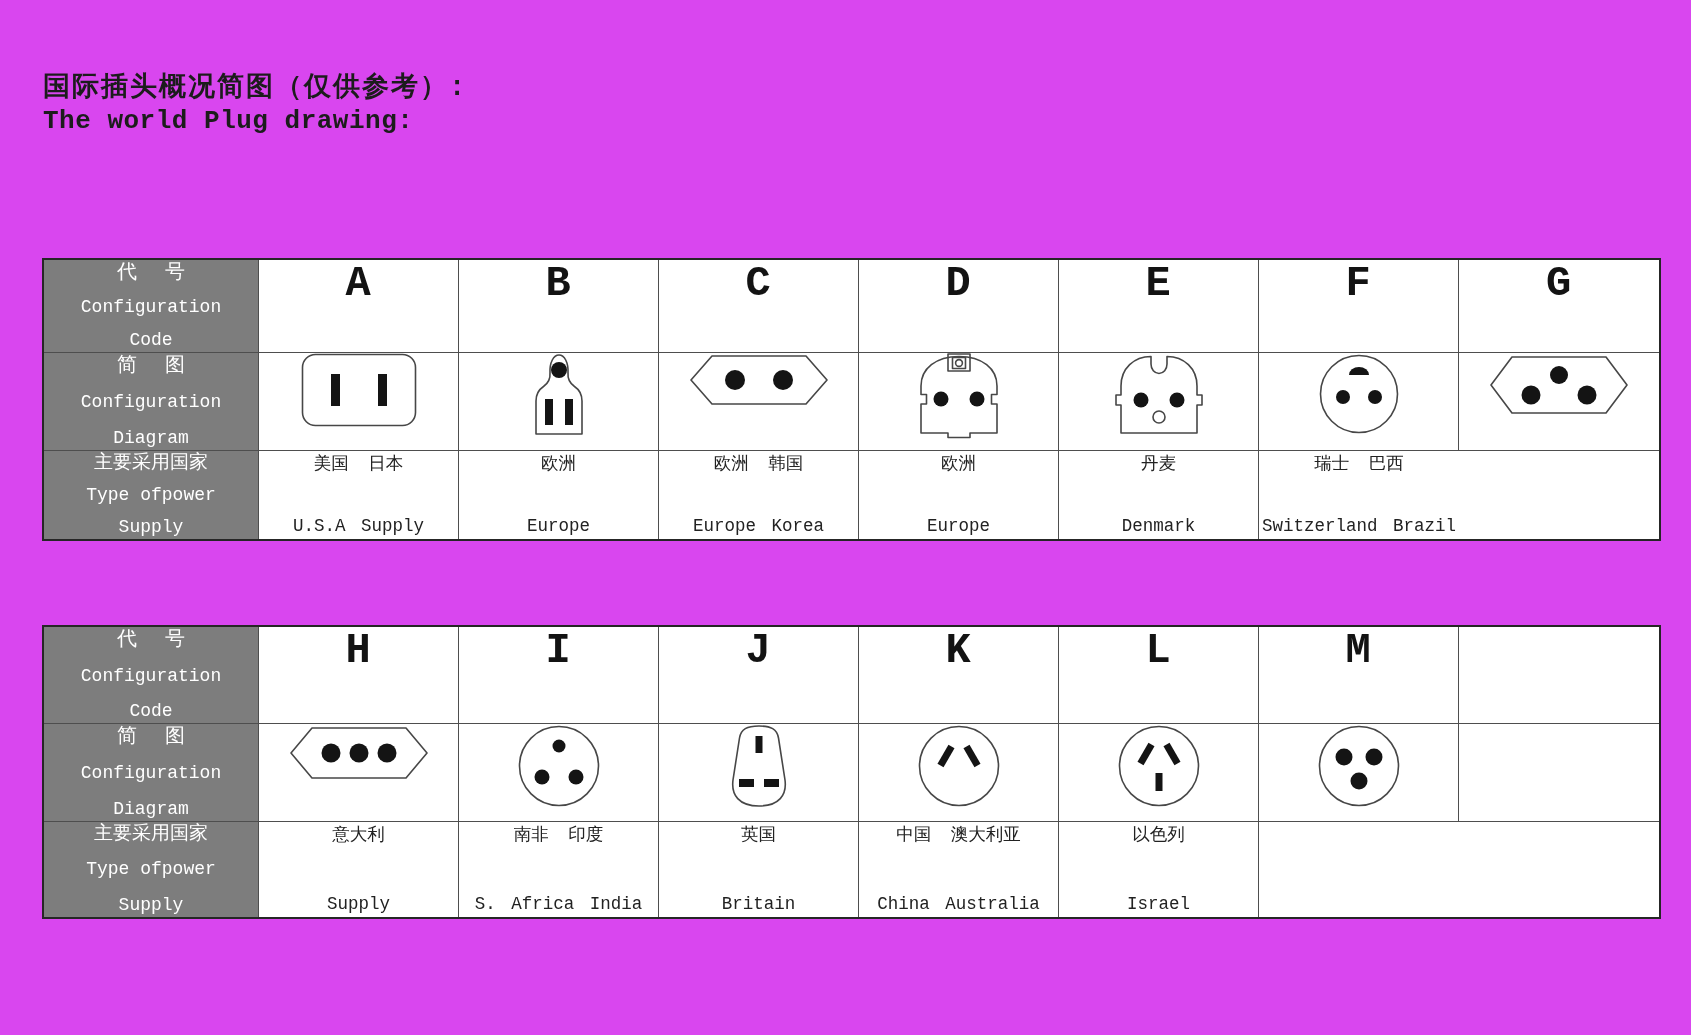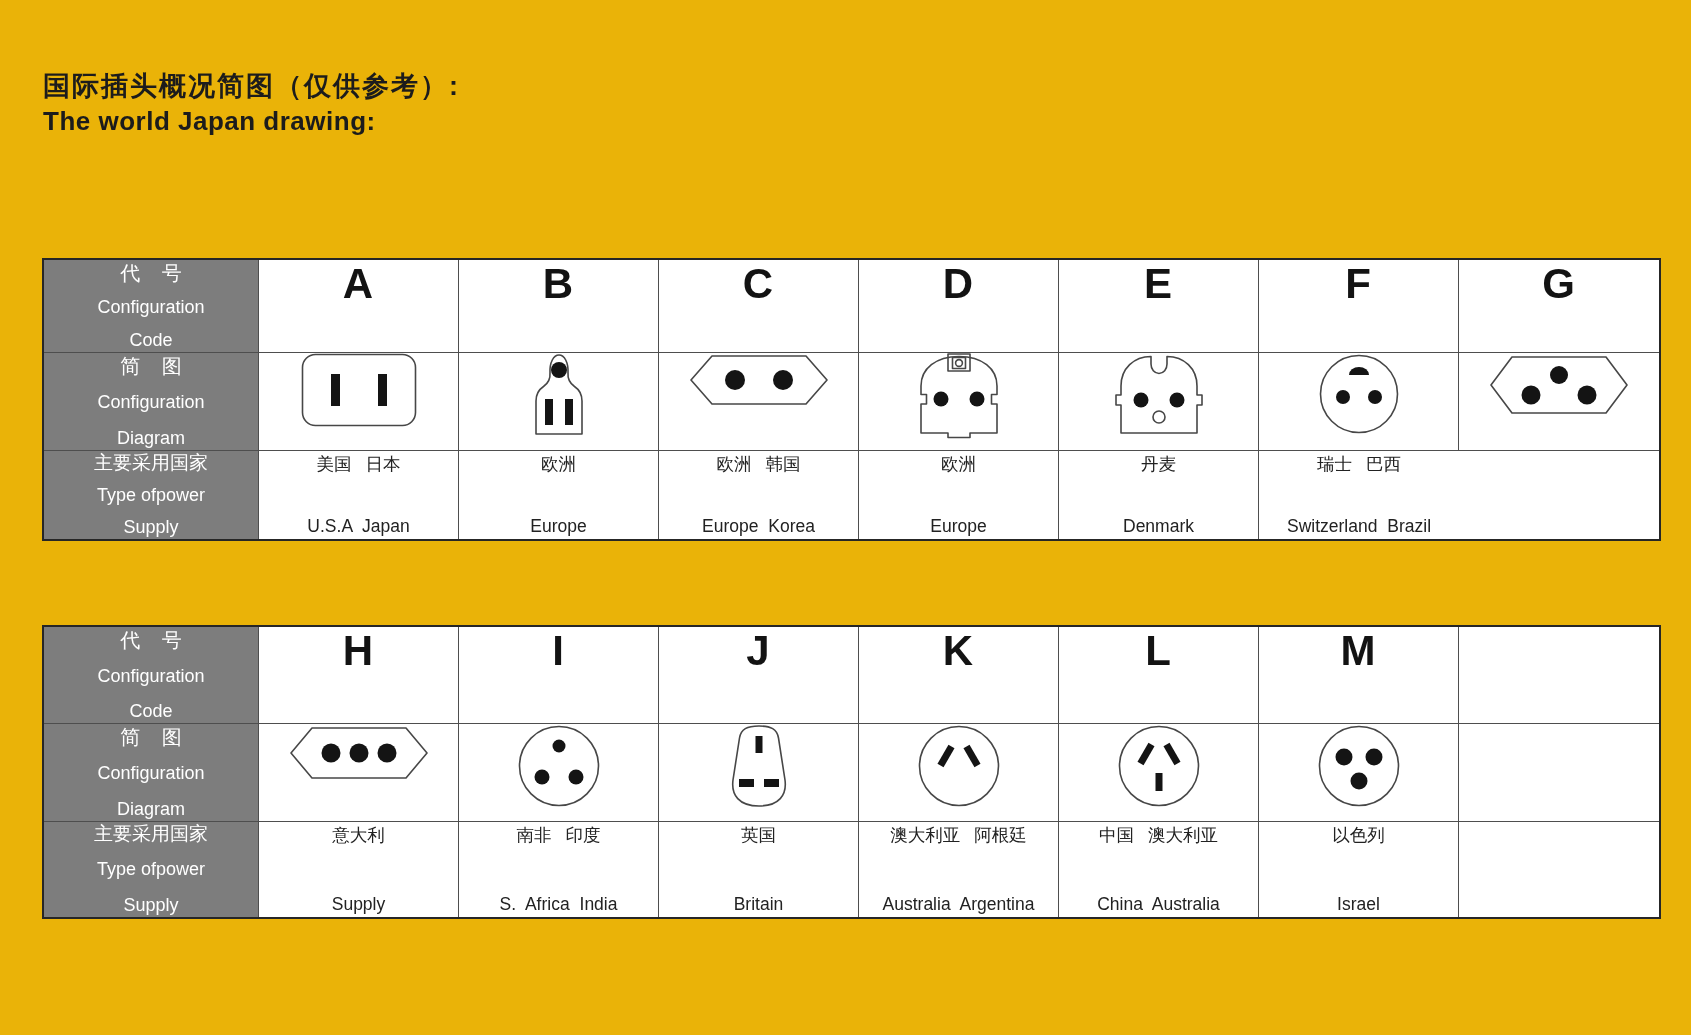--- a/index.html
+++ b/index.html
@@ -1,18 +1,18 @@
 <!DOCTYPE html>
 <html><head>
 <meta charset="utf-8">
 <style>
   html,body{margin:0;padding:0;background:#ffffff;}
   .page{
-    position:relative;width:1691px;height:1035px;background:#eab308;
-    font-family:Liberation Sans, sans-serif;color:#1c1c1c;overflow:hidden;
+    position:relative;width:1691px;height:1035px;background:#d946ef;
+    font-family:Liberation Mono, monospace;color:#1c1c1c;overflow:hidden;
   }
   .title-zh{position:absolute;left:43px;top:68px;font-size:27px;font-weight:bold;letter-spacing:2px;}
   .title-en{position:absolute;left:43px;top:106px;font-size:26px;font-weight:bold;letter-spacing:.5px;}
 
   .tbl{
     position:absolute;left:42px;display:grid;background:#ffffff;
     grid-template-columns:215px repeat(7,200px);
     border:2px solid #262626;
   }
   #tbl-top{top:258px;grid-template-rows:93px 98px 88px;}
@@ -40,21 +40,21 @@
   
   .o{fill:none;stroke:#474747;stroke-width:1.6;stroke-linejoin:round;}
   .p{fill:#141414;stroke:none;}
 </style>
 </head>
 <body>
 
 <div class="page">
 
   <div class="title-zh">国际插头概况简图（仅供参考）:</div>
-  <div class="title-en">The world Japan drawing:</div>
+  <div class="title-en">The world Plug drawing:</div>
 
   <div class="tbl" id="tbl-top">
 
     <div class="cell hd">
       <div class="hzh">代 号</div>
       <div class="en">Configuration</div>
       <div class="en">Code</div>
     </div>
     <div class="cell code">
         <span>A</span>
@@ -140,21 +140,21 @@
       </svg>
     </div>
 
     <div class="cell hd supply lr">
       <div class="hzh">主要采用国家</div>
       <div class="en">Type ofpower</div>
       <div class="en">Supply</div>
     </div>
     <div class="cell ctry lr">
       <div class="czh">美国 日本</div>
-      <div class="cen">U.S.A Japan</div>
+      <div class="cen">U.S.A Supply</div>
     </div>
     <div class="cell ctry lr">
       <div class="czh">欧洲</div>
       <div class="cen">Europe</div>
     </div>
     <div class="cell ctry lr">
       <div class="czh">欧洲 韩国</div>
       <div class="cen">Europe Korea</div>
     </div>
     <div class="cell ctry lr">
@@ -265,24 +265,20 @@
     </div>
     <div class="cell ctry lr">
       <div class="czh">南非 印度</div>
       <div class="cen">S. Africa India</div>
     </div>
     <div class="cell ctry lr">
       <div class="czh">英国</div>
       <div class="cen">Britain</div>
     </div>
     <div class="cell ctry lr">
-      <div class="czh">澳大利亚 阿根廷</div>
-      <div class="cen">Australia Argentina</div>
-    </div>
-    <div class="cell ctry lr">
       <div class="czh">中国 澳大利亚</div>
       <div class="cen">China Australia</div>
     </div>
     <div class="cell ctry lr">
       <div class="czh">以色列</div>
       <div class="cen">Israel</div>
     </div>
     <div class="cell ctry lc lr">
       <div class="czh"></div>
       <div class="cen"></div>

